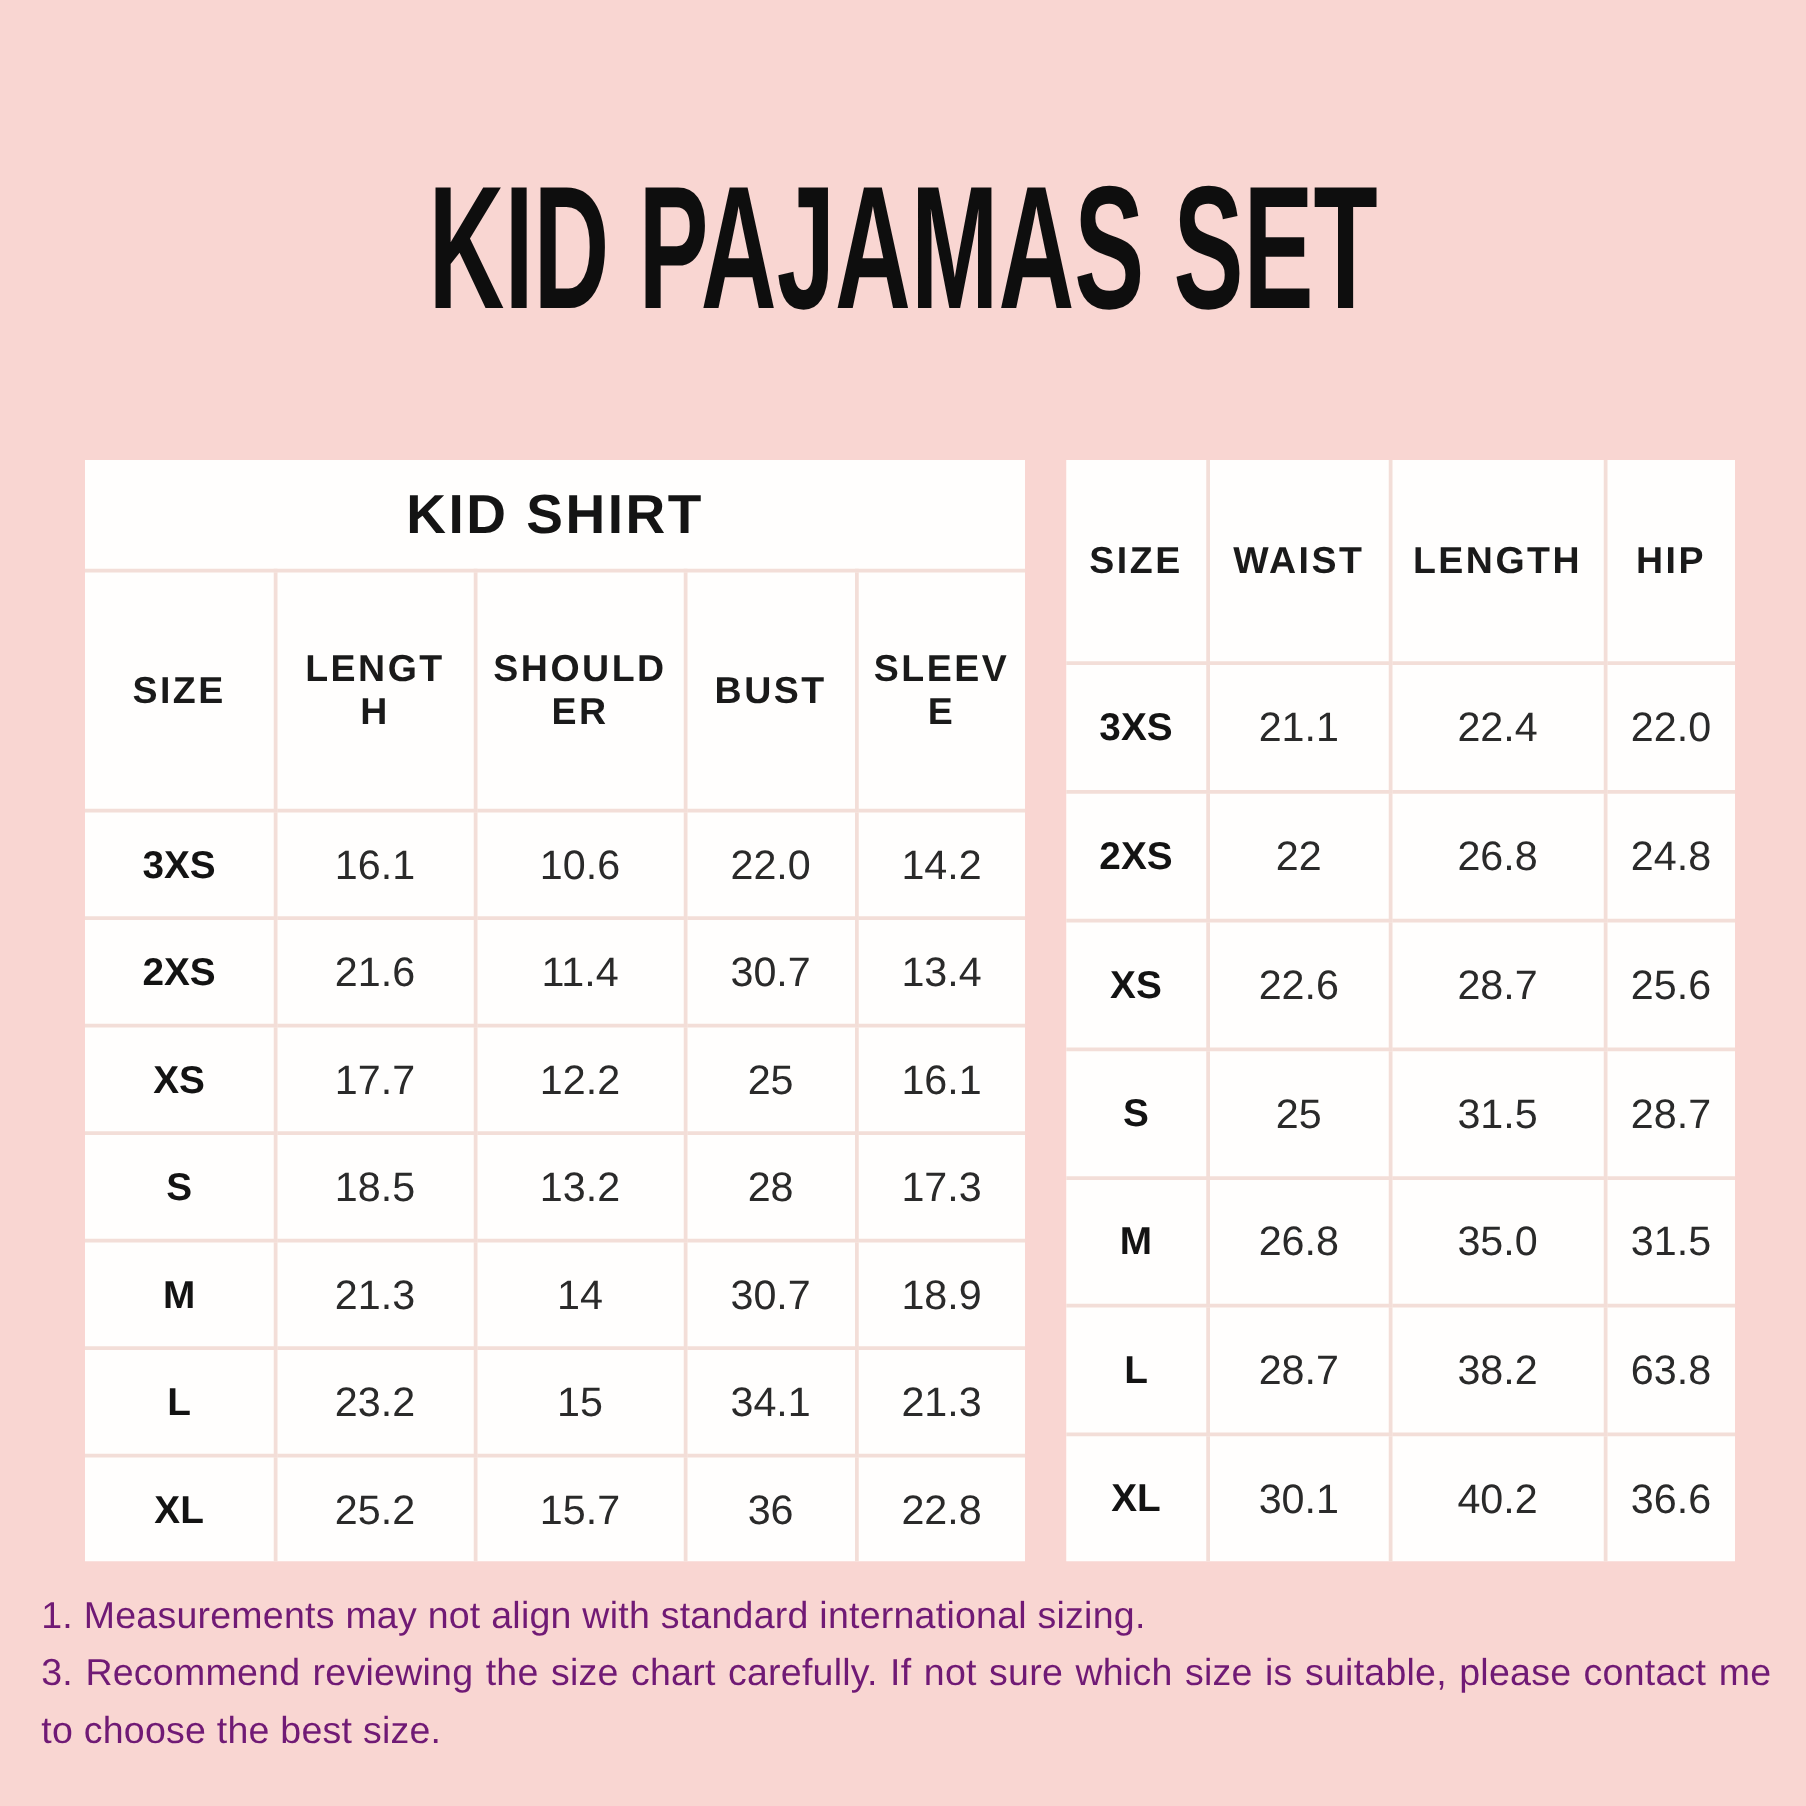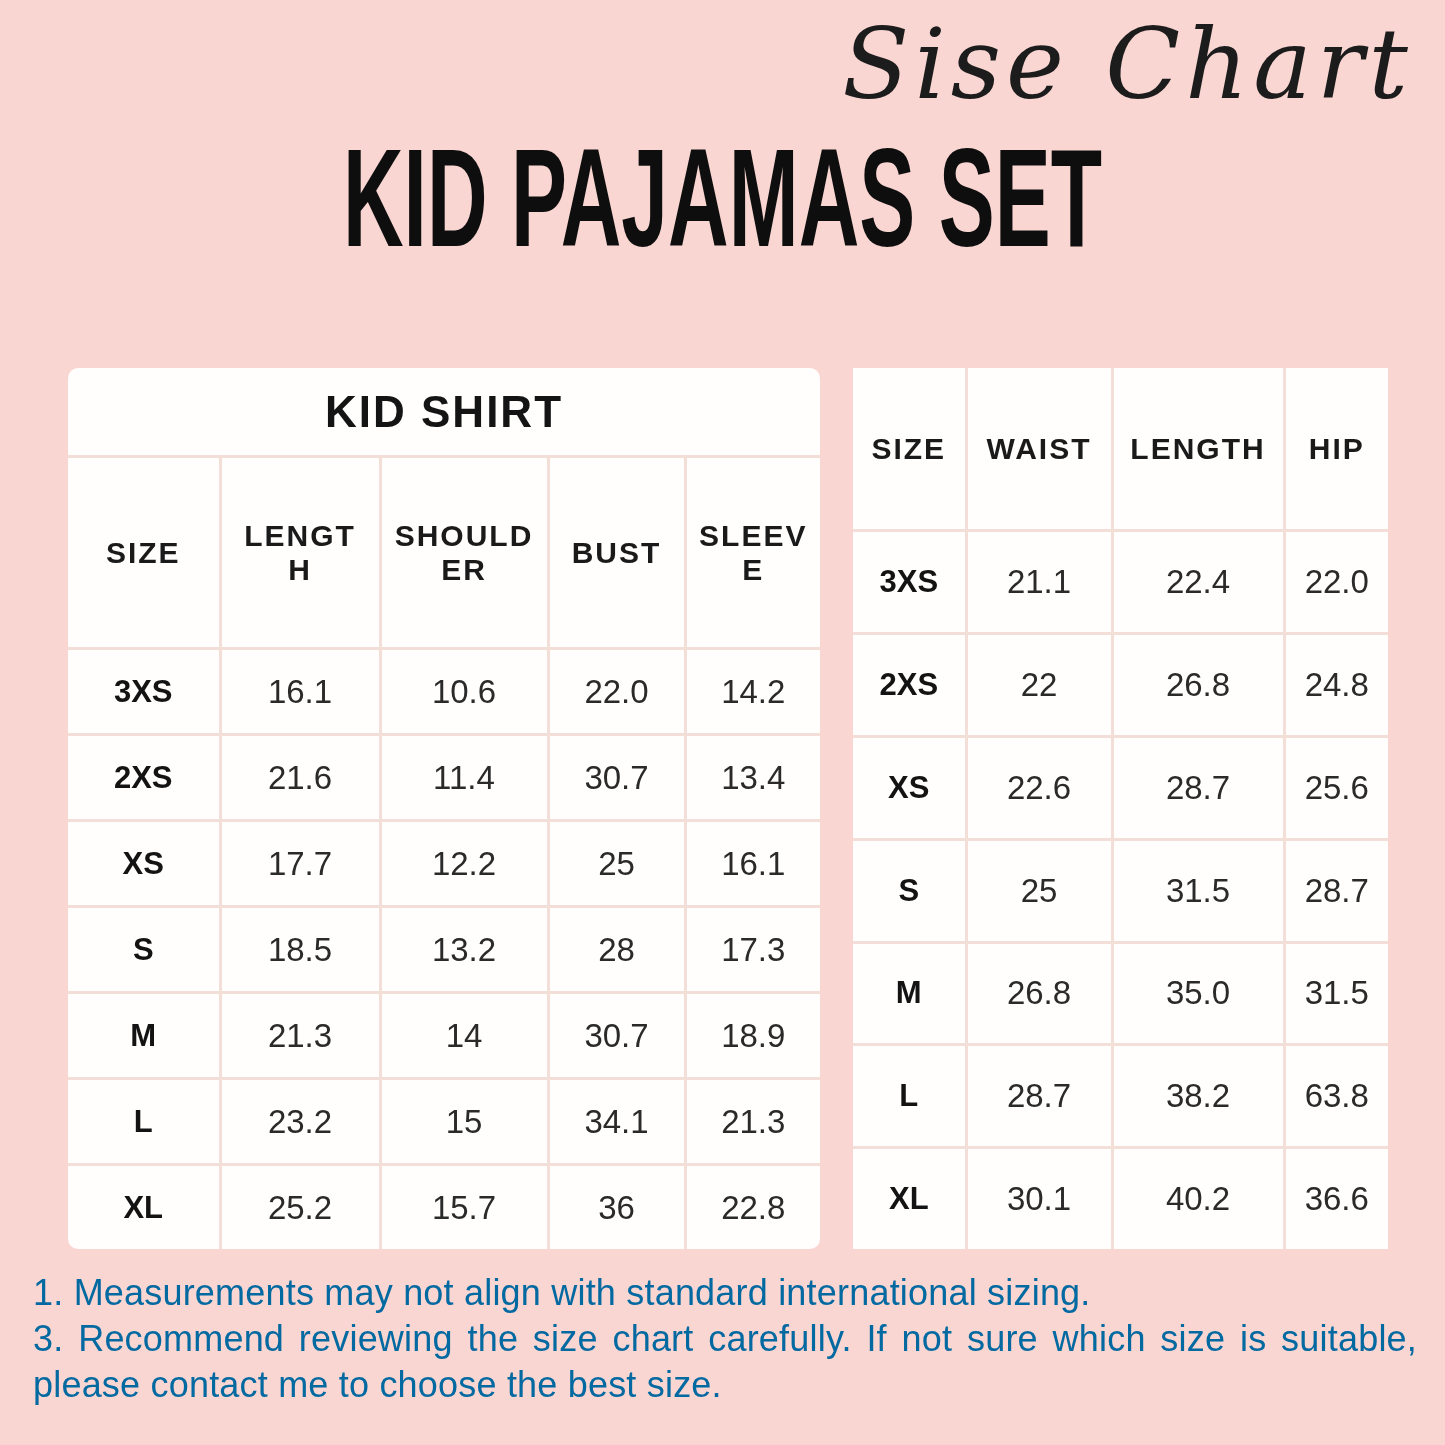--- a/index.html
+++ b/index.html
@@ -21,21 +21,21 @@
     margin:0; text-align:center;
     font-size:140px; font-weight:bold; line-height:1;
     letter-spacing:0px; white-space:nowrap;
     transform:scaleX(0.60); transform-origin:50% 50%;
     color:#0e0e0e;
   }
 
   
   .tables { position:absolute; top:368px; left:68px; display:flex; gap:33px; }
   table { border-collapse:collapse; background:#fffefd; table-layout:fixed; }
-  .shirt { width:752px;border-radius:10px; }
+  .shirt { width:752px; }
   .pants { width:535px; }
   th, td {
     border-right:3px solid #f3ded8; border-bottom:3px solid #f3ded8;
     text-align:center; vertical-align:middle; padding:0;
   }
   tr > *:last-child { border-right:none; }
   tbody tr:last-child > * { border-bottom:none; }
 
   .tbl-title th {
     height:87px; font-size:44px; font-weight:bold; letter-spacing:2px;
@@ -50,31 +50,30 @@
   .pants .col-head th { height:161px; }
 
   .shirt tbody td { height:83px; }
   .pants tbody td { height:87px; }
   td.size { font-weight:bold; font-size:31px; color:#131313; }
   td.val  { font-size:33px; color:#2a2a2a; }
 
   
   .notes { position:absolute; top:1270px; left:33px; right:28px; }
   .notes p {
-    margin:0; font-size:36px; line-height:46px; color:#0369a1;
+    margin:0; font-size:30px; line-height:46px; color:#701a75;
     letter-spacing:0.2px;
   }
   .notes p.justify { text-align:justify; }
 </style>
 </head>
 <body>
 
 <div class="canvas">
 
-  <div class="script-title">Sise Chart</div>
   <h1 class="main-title">KID PAJAMAS SET</h1>
 
   <div class="tables">
 
     <table class="shirt">
       <colgroup>
         <col style="width:152px">
           <col style="width:160px">
           <col style="width:168px">
           <col style="width:137px">

